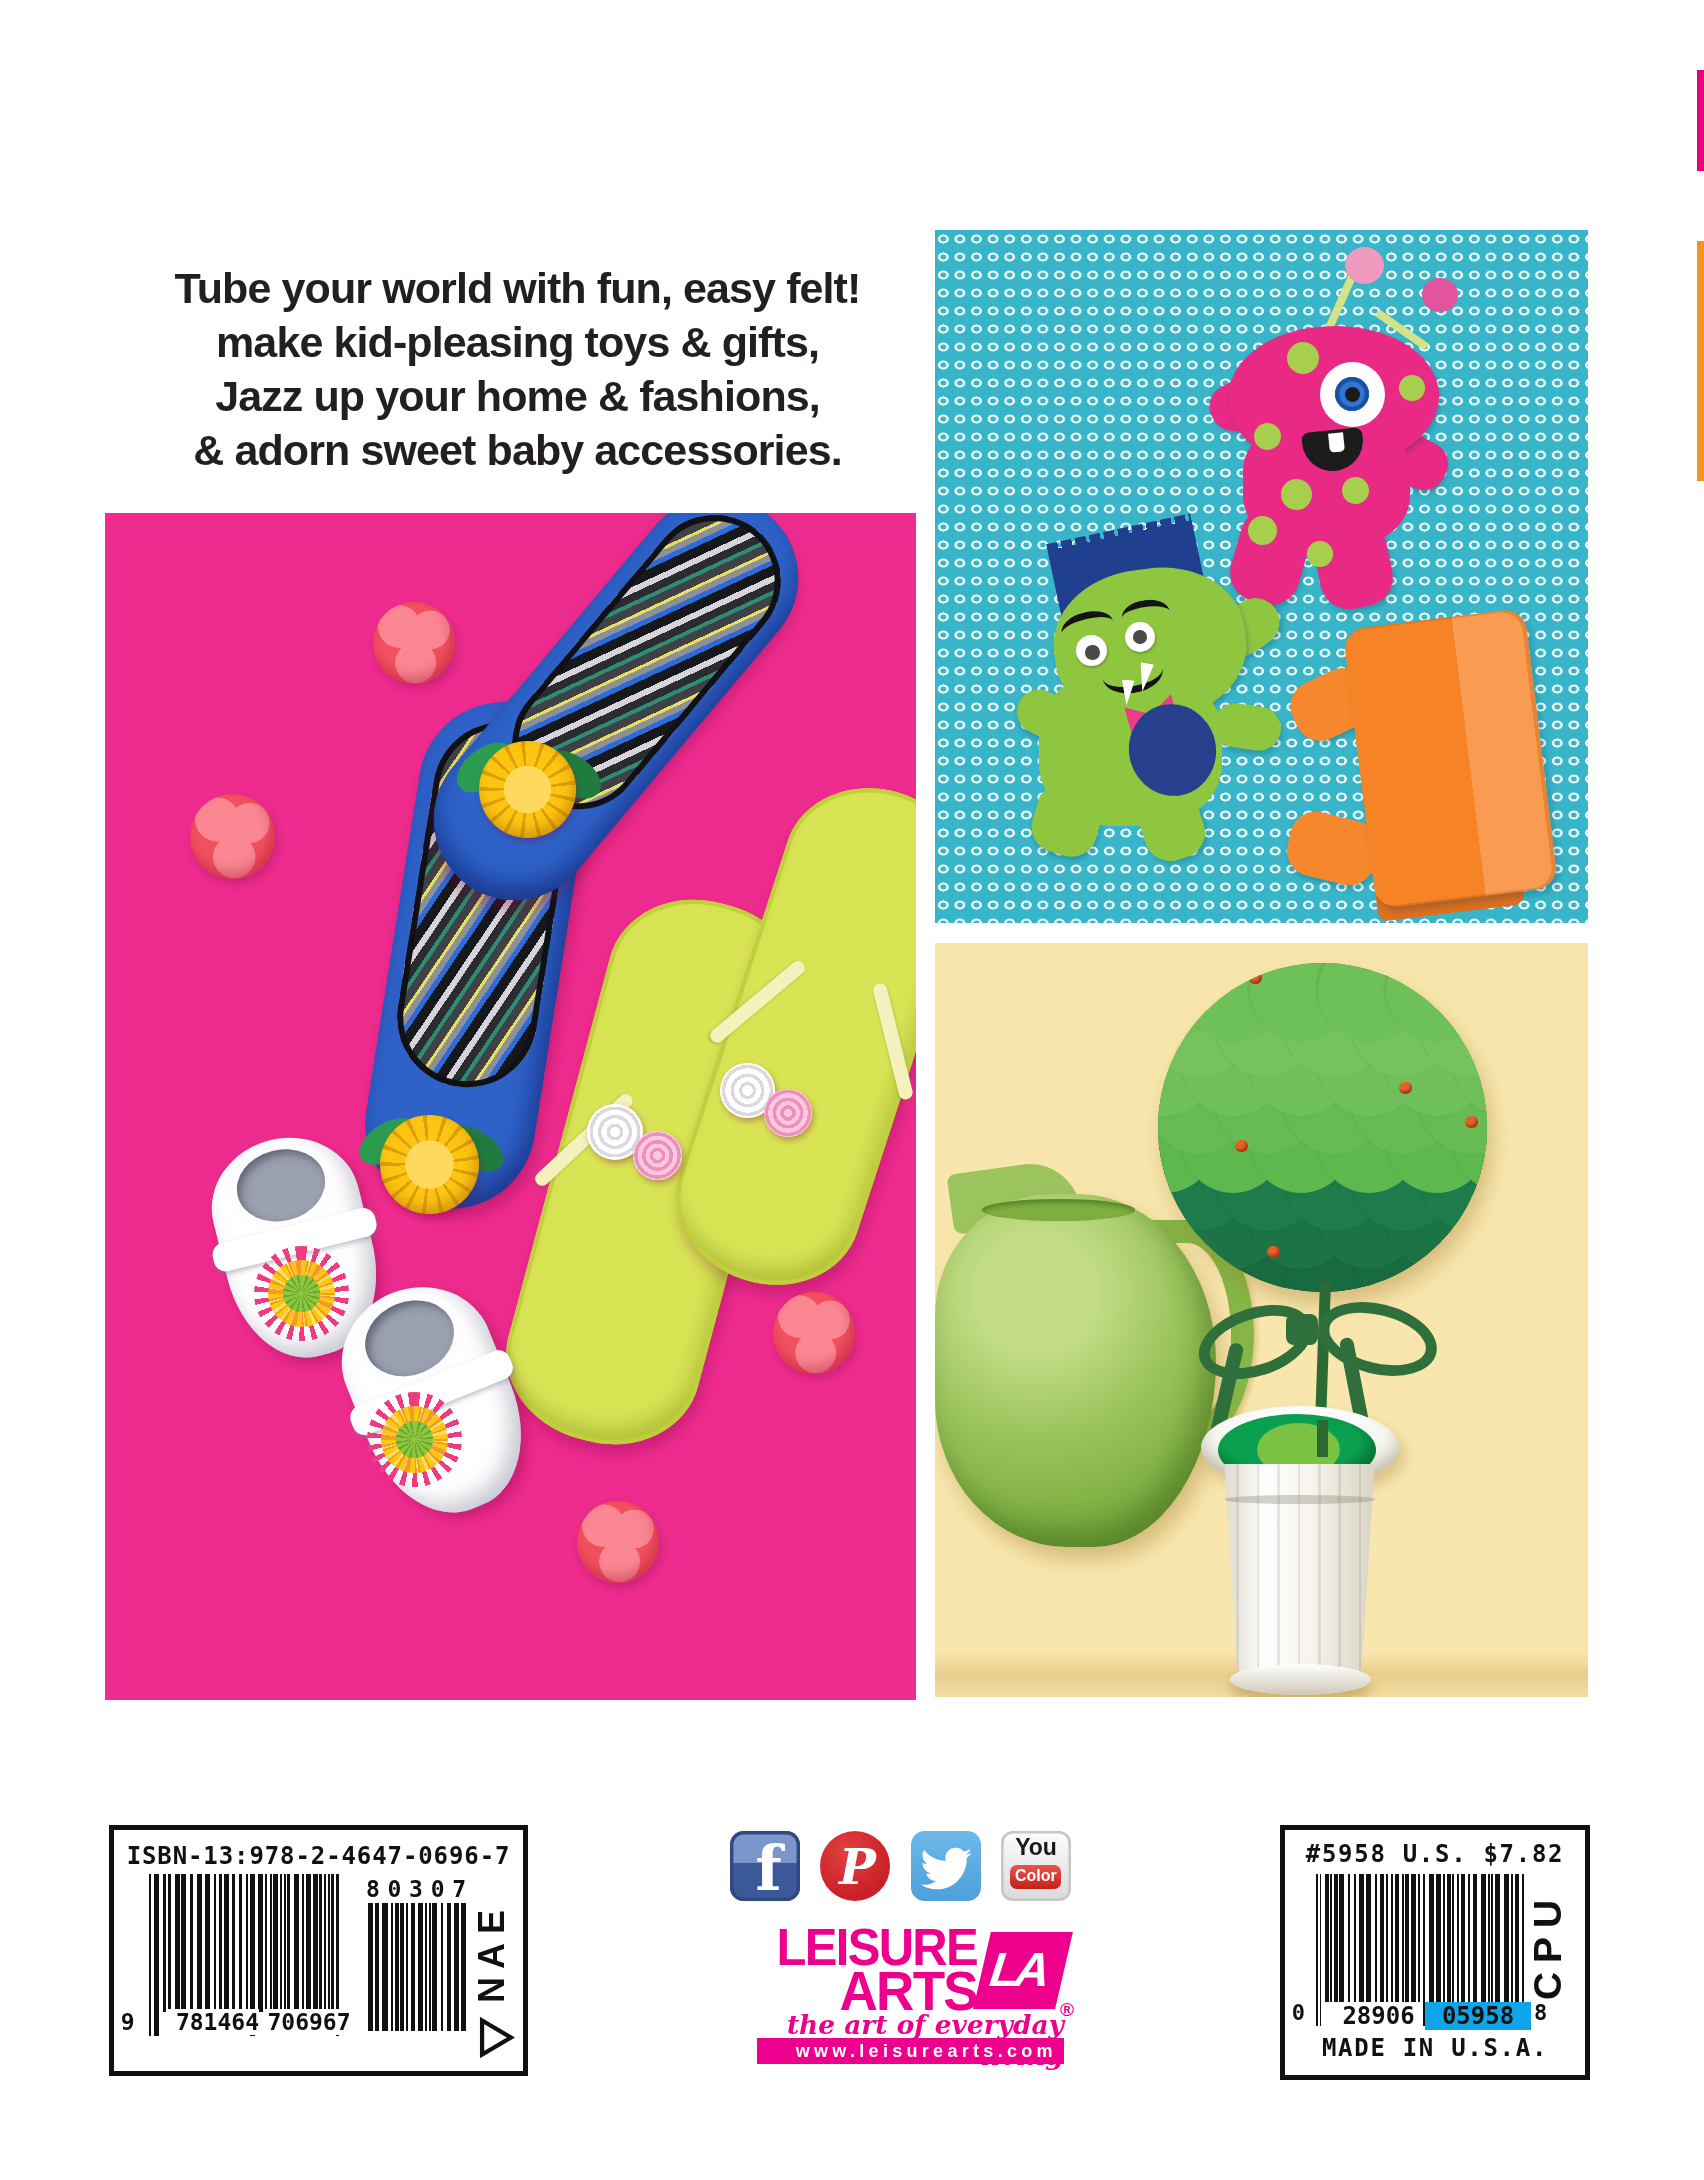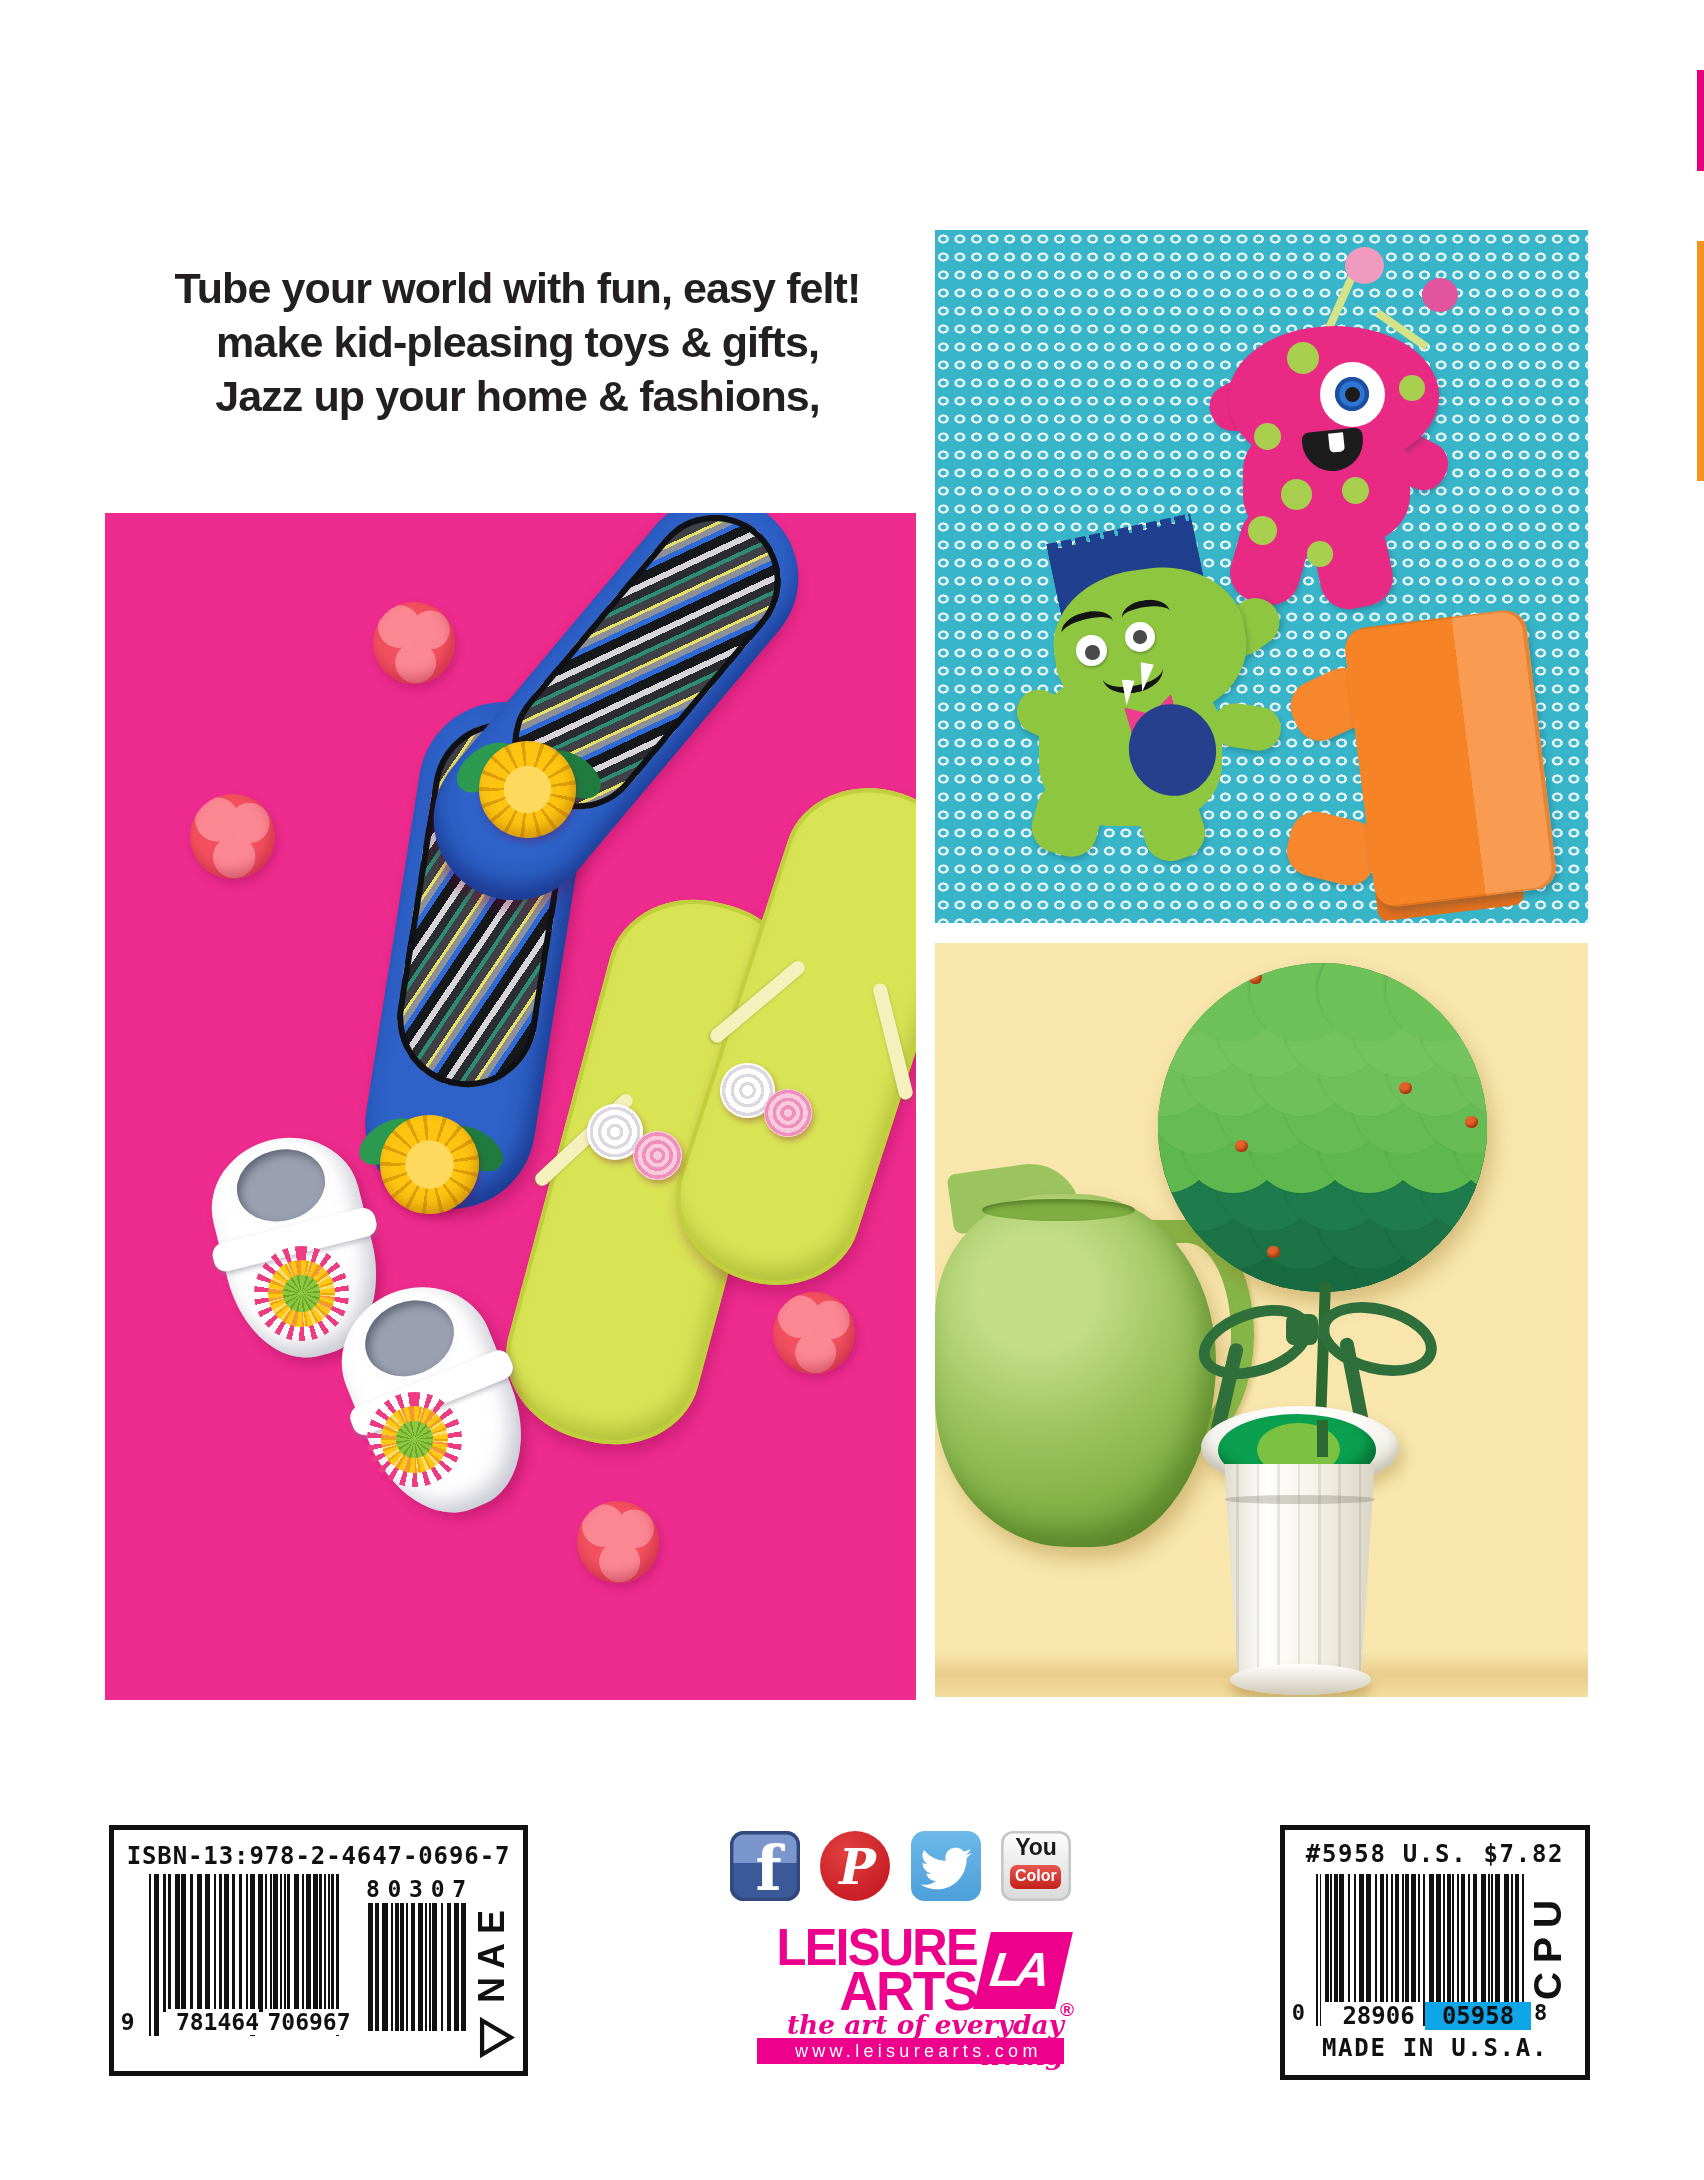--- a/index.html
+++ b/index.html
@@ -84,20 +84,21 @@
 
 <div class="page">
 
   <div class="tab" style="left:1697px;top:70px;height:101px;background:#e6007e"></div>
   <div class="tab" style="left:1697px;top:241px;height:240px;background:#f6921e"></div>
 
   <div class="headline">
     <div>Tube your world with fun, easy felt!</div>
     <div>make kid-pleasing toys &amp; gifts,</div>
     <div>Jazz up your home &amp; fashions,</div>
+    <div>&amp; adorn sweet baby accessories.</div>
   </div>
 
   <div class="photo" style="left:105px;top:513px;width:811px;height:1187px;background:#ee2b8e">
 
     <div class="flat" style="left:287px;top:187px;width:170px;height:511px;transform:rotate(9deg)">
       <div class="opening"></div>
     </div>
     <div class="flat" style="left:430px;top:-53px;width:162px;height:477px;transform:rotate(40deg)">
       <div class="opening"></div>
     </div>
@@ -402,21 +403,21 @@
   <div class="abs" style="left:733px;top:1927px;width:341px;height:145px">
     <div class="laline" style="position:absolute;right:97px;top:0;font-size:49px;line-height:39px">LEISURE</div>
     <div class="laline" style="position:absolute;right:97px;top:41px;font-size:53px;line-height:43px">ARTS</div>
     <div class="abs" style="right:10.2px;top:5.1px;width:82px;height:77px;background:#ec008c;transform:skewX(-13deg)">
       <div class="abs" style="left:7.7px;top:10.2px;color:#fff;font-size:48px;font-weight:700;font-style:italic;letter-spacing:-4.3px;transform:skewX(6deg)">LA</div>
     </div>
     <div class="abs" style="right:0px;top:72px;color:#ec008c;font-size:19px;font-weight:700">®</div>
     <div class="abs" style="right:10.2px;top:82px;width:324px;text-align:right;color:#ec008c;font-size:26.4px;font-weight:700;font-style:italic;
                 font-family:'DejaVu Serif','Liberation Serif',serif">the art of everyday living</div>
     <div class="abs" style="right:10.2px;top:111px;width:307px;height:26.4px;background:#ec008c">
-      <div class="abs" style="left:8px;top:3.4px;width:100%;text-align:center;color:#fff;font-size:18px;font-weight:400;letter-spacing:4.3px">www.leisurearts.com</div>
+      <div class="abs" style="left:16px;top:3.4px;width:100%;text-align:center;color:#fff;font-size:18px;font-weight:700;letter-spacing:4.3px">www.leisurearts.com</div>
     </div>
   </div>
 
   <div class="bcbox" style="left:1280px;top:1825px;width:300px;height:245px">
     <div class="abs mono" style="left:0;top:10.2px;width:100%;text-align:center;font-size:24px;letter-spacing:1.7px">#5958 U.S. $7.82</div>
     <div class="bars" style="left:31px;top:44px;width:210px;height:152px">
         <div style="position: absolute; left: 0px; top: 0px; width: 1.8px; height: 152px; background: rgb(17, 17, 17);"></div>
         <div style="position: absolute; left: 3.6px; top: 0px; width: 1.8px; height: 152px; background: rgb(17, 17, 17);"></div>
         <div style="position: absolute; left: 9px; top: 0px; width: 3.6px; height: 128px; background: rgb(17, 17, 17);"></div>
         <div style="position: absolute; left: 14.3px; top: 0px; width: 1.8px; height: 128px; background: rgb(17, 17, 17);"></div>

